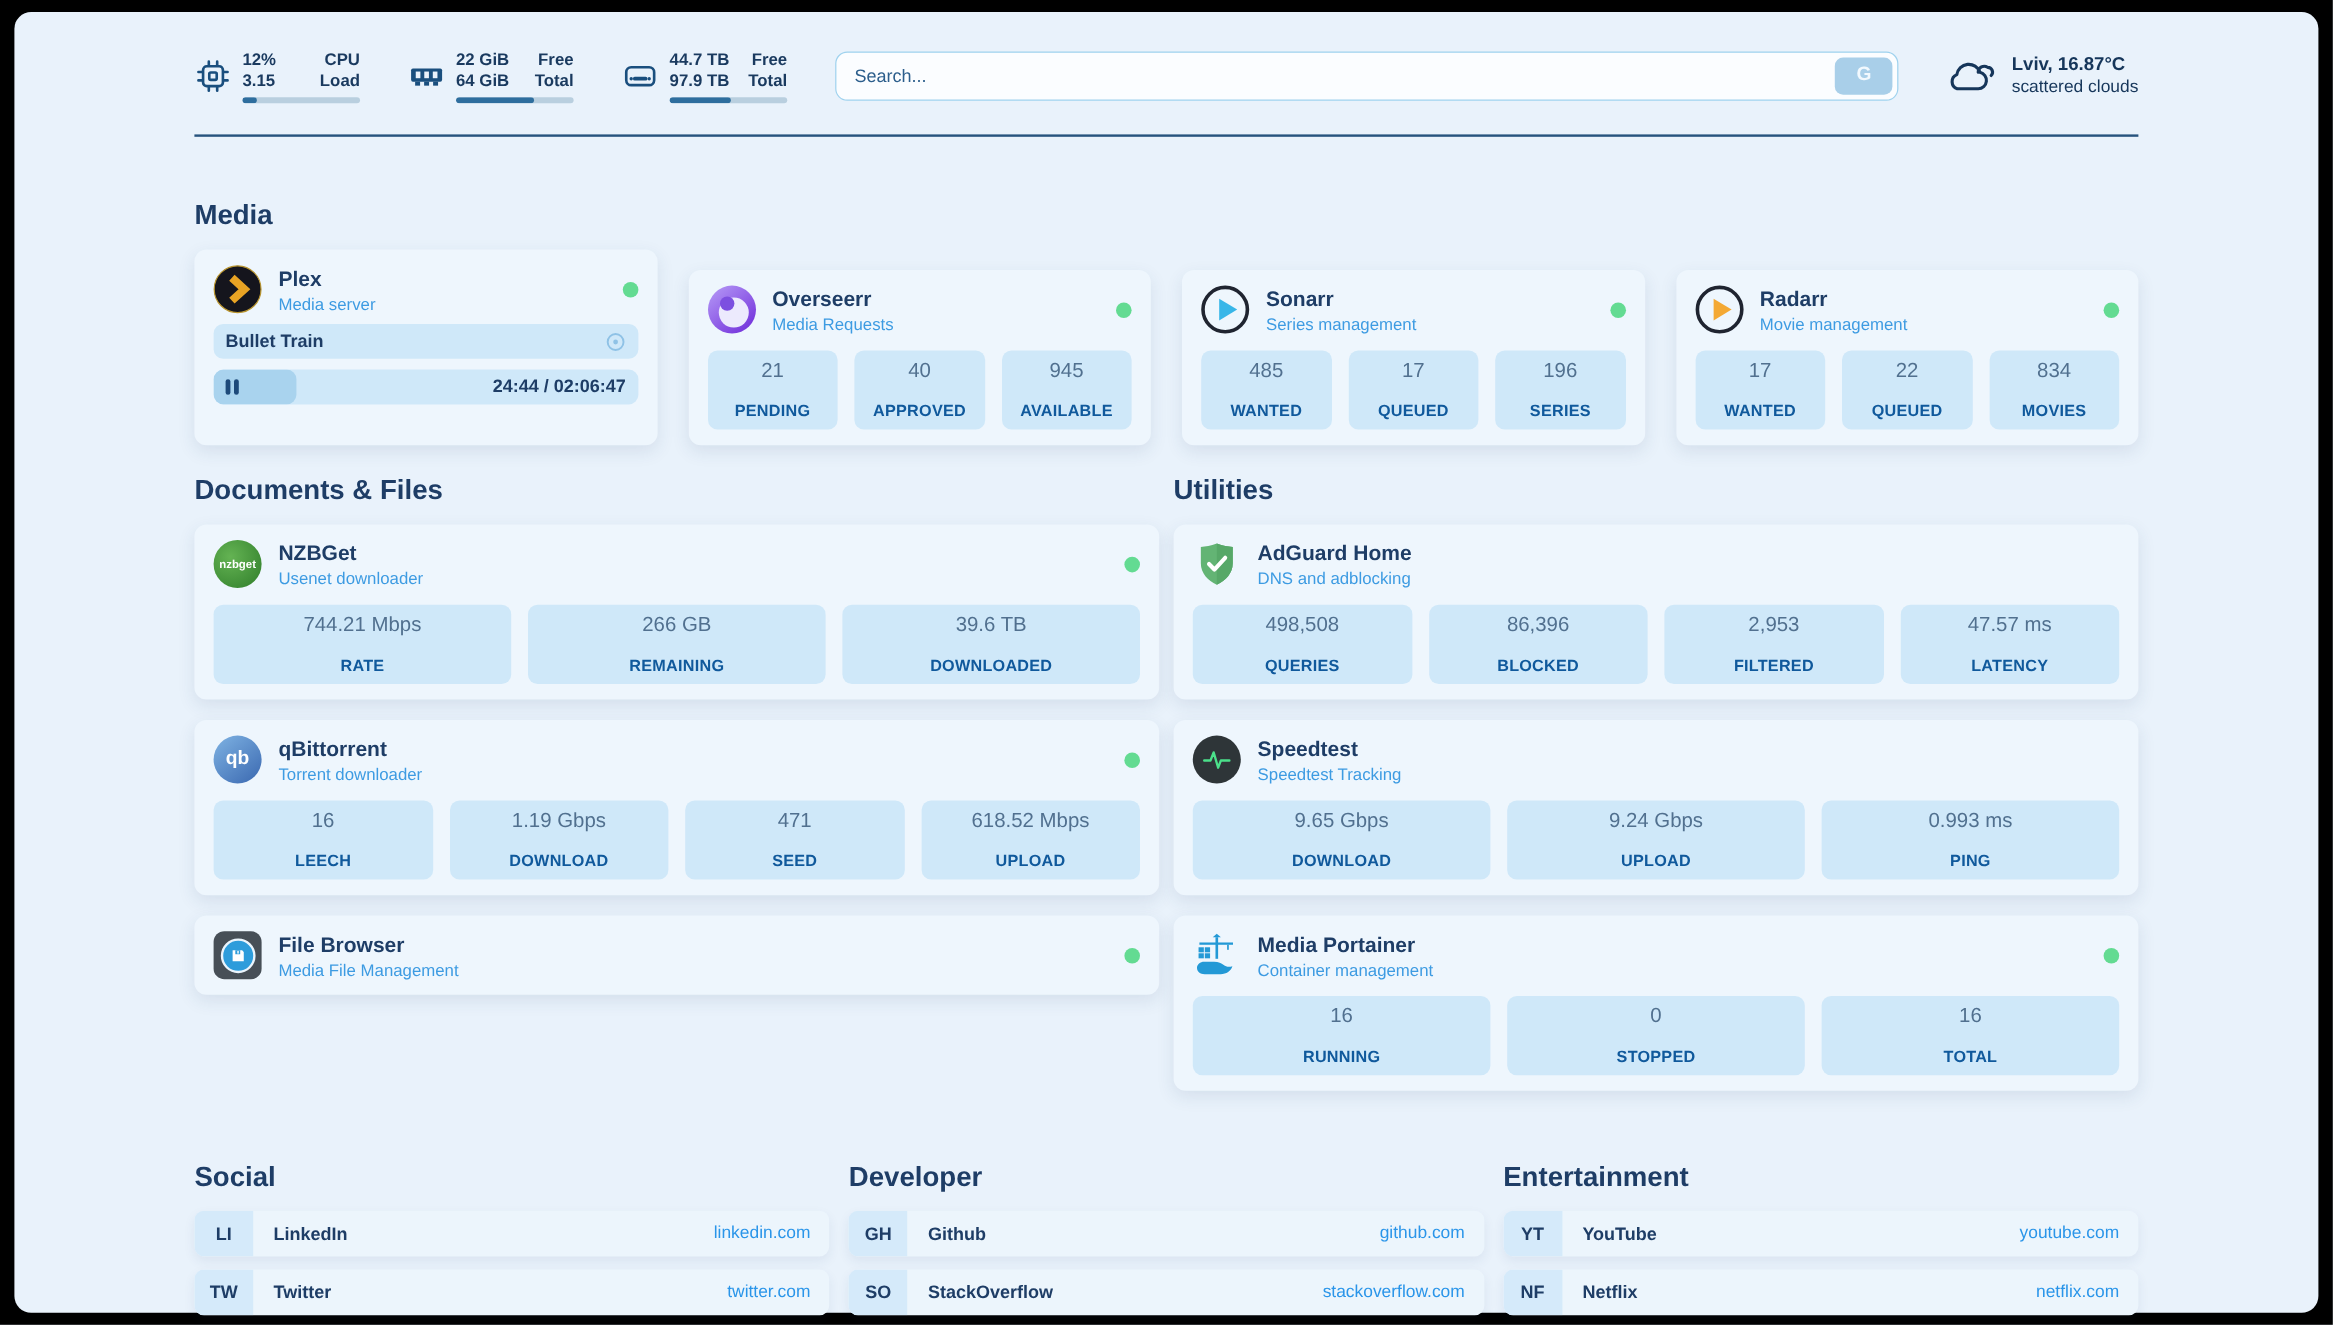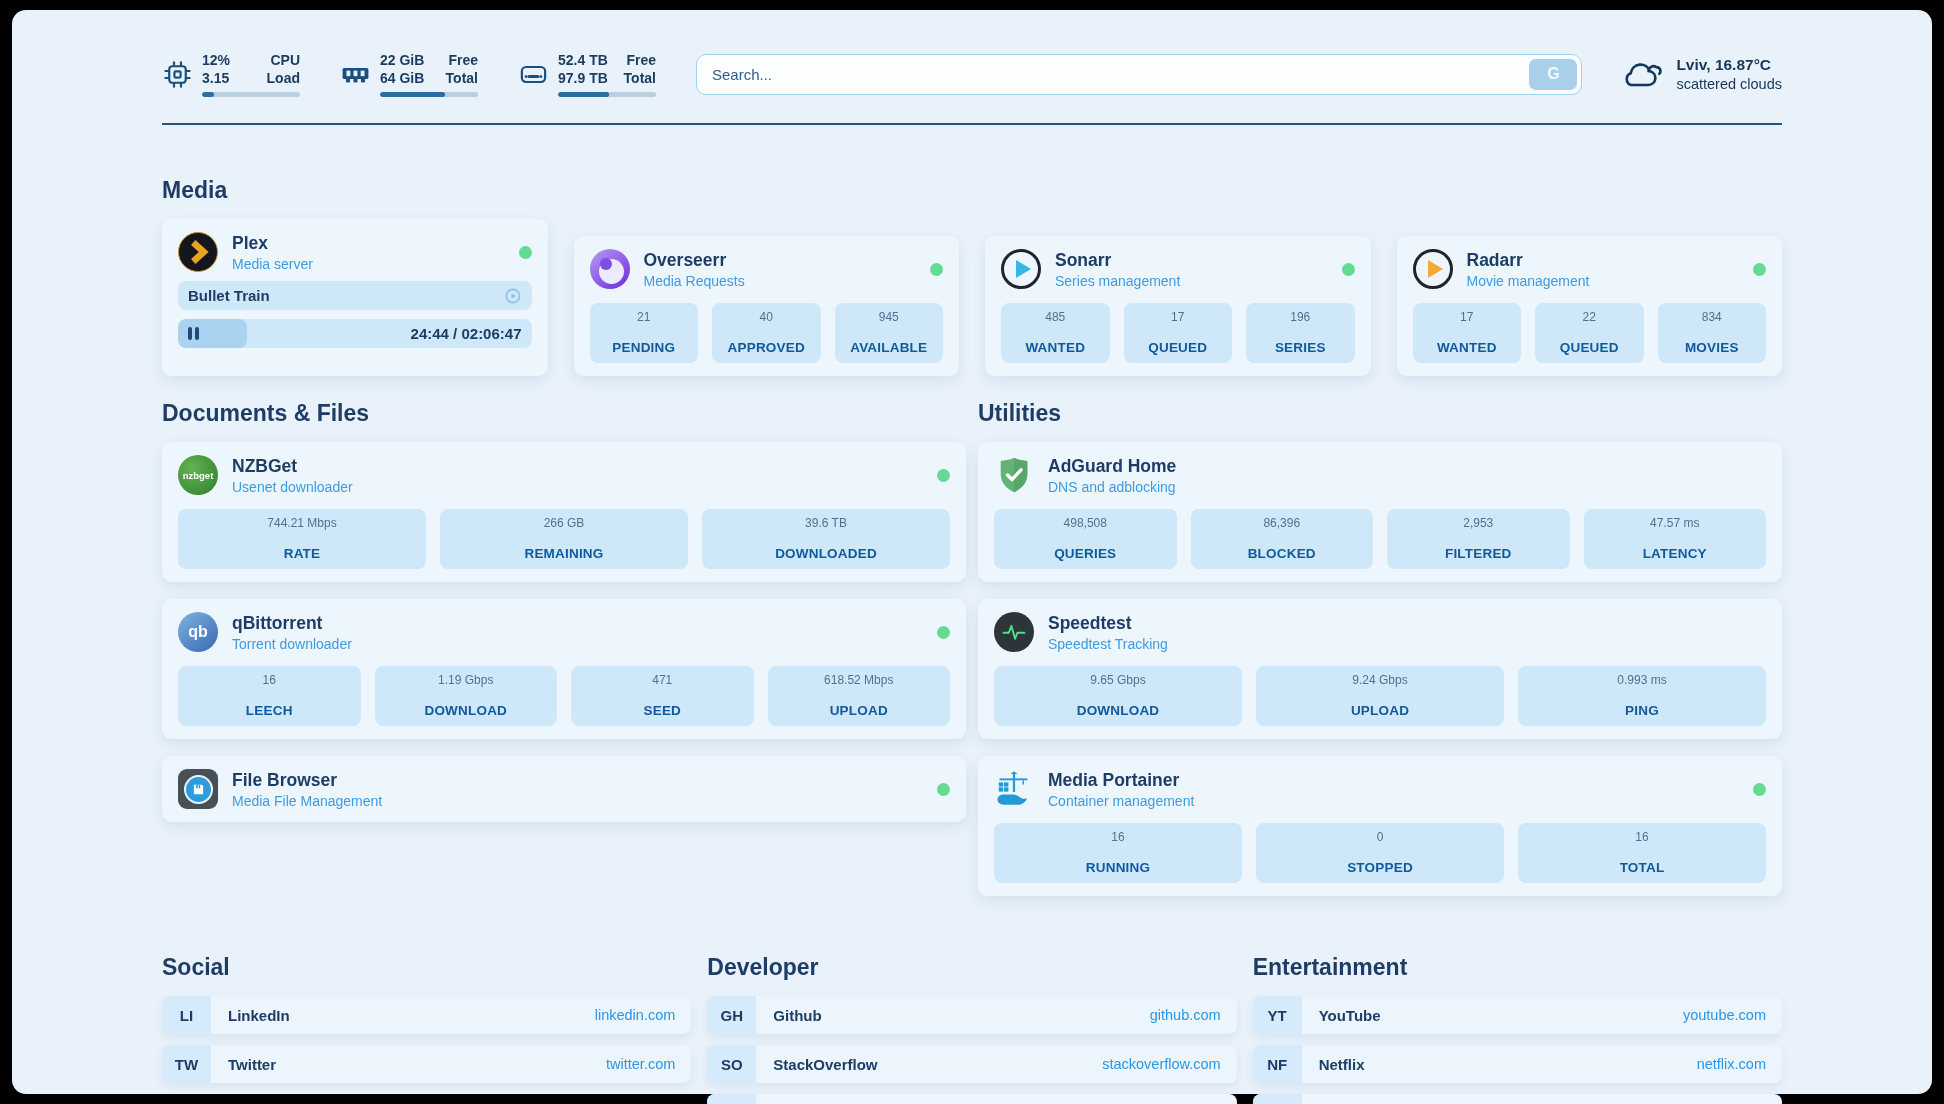--- a/index.html
+++ b/index.html
@@ -2,21 +2,21 @@
 <html><head>
 <meta charset="utf-8">
 <style>
   * { box-sizing: border-box; margin: 0; padding: 0; }
   body {
     width: 1944px; height: 1104px; background: #000;
     font-family: "Liberation Sans", sans-serif; overflow: hidden; position: relative;
   }
   .frame {
     position: absolute; left: 12px; top: 10px; width: 1920px; height: 1084px;
-    background: #e9f2fb; border-radius: 14px; padding: 41px 150px 0;
+    background: #e9f2fb; border-radius: 14px; padding: 30px 150px 0;
   }
   
   .topbar { display: flex; align-items: center; }
   .widget { display: flex; align-items: center; gap: 9px; margin-right: 40px; }
   .widget svg { display: block; }
   .widget-body { width: 98px; }
   .widget-rows { display: flex; justify-content: space-between; font-size: 14px; font-weight: 700; color: #1a3a5f; line-height: 1.3; }
   .widget-rows .col2 { text-align: right; font-weight: 600; }
   .meter { height: 5px; background: #b9cfdf; border-radius: 3px; margin-top: 5px; overflow: hidden; }
   .meter-fill { height: 100%; background: #2e6e9e; border-radius: 3px; }
@@ -50,21 +50,21 @@
     padding: 13px 16px 13px; display: flex; flex-direction: column; cursor: pointer;
   }
   .card + .card { margin-top: 17px; }
   .card-head { display: flex; align-items: center; gap: 14px; }
   .head-text { line-height: 1.15; }
   .app-name { font-size: 17.5px; font-weight: 700; color: #1e3d66; }
   .app-sub { font-size: 14px; color: #3d9be2; margin-top: 3px; }
   .status-dot { width: 13px; height: 13px; border-radius: 50%; background: #63db92; margin-left: auto; }
   .stats-row { display: flex; gap: 14px; margin-top: auto; padding-top: 14px; }
   .stat { flex: 1; background: #cfe8f9; border-radius: 8px; text-align: center; padding: 7px 4px 8px; }
-  .stat-value { font-size: 12px; color: #51708f; }
+  .stat-value { font-size: 17px; color: #51708f; }
   .stat-label { font-size: 13.5px; font-weight: 700; color: #10599c; margin-top: 16px; letter-spacing: .2px; }
   
   .media-row {
     background: #cfe8f9; border-radius: 8px; height: 29px; display: flex; align-items: center;
     padding: 0 10px; margin-top: 9px; font-size: 15px; font-weight: 700; color: #1e3d66;
     position: relative; overflow: hidden;
   }
   .media-row .row-inner { display: flex; align-items: center; width: 100%; position: relative; z-index: 1; }
   .play-fill { position: absolute; left: 0; top: 0; bottom: 0; background: #a9d3ee; border-radius: 8px; }
   .pause-btn { display: flex; gap: 3px; border: none; background: none; cursor: pointer; padding: 0; }
@@ -158,21 +158,21 @@
 
     <div class="widget">
       <svg width="31" height="31" viewBox="0 0 24 24" fill="none" stroke="#1a4f7e" stroke-width="1.7" stroke-linecap="round">
         <rect x="3" y="6.2" width="18" height="11.6" rx="3.2"></rect>
         <path d="M8.5 13.6h7" stroke-width="2.4"></path>
         <path d="M6.2 13.6h.01 M17.8 13.6h.01" stroke-width="2.2"></path>
       </svg>
       <div class="widget-body">
         <div class="widget-rows">
           <div class="col1">
-            <div>52.4 TB</div>
+            <div>44.7 TB</div>
             <div>97.9 TB</div>
           </div>
           <div class="col2">
             <div>Free</div>
             <div>Total</div>
           </div>
         </div>
         <div class="meter">
           <div class="meter-fill" style="width: 52%;"></div>
         </div>

